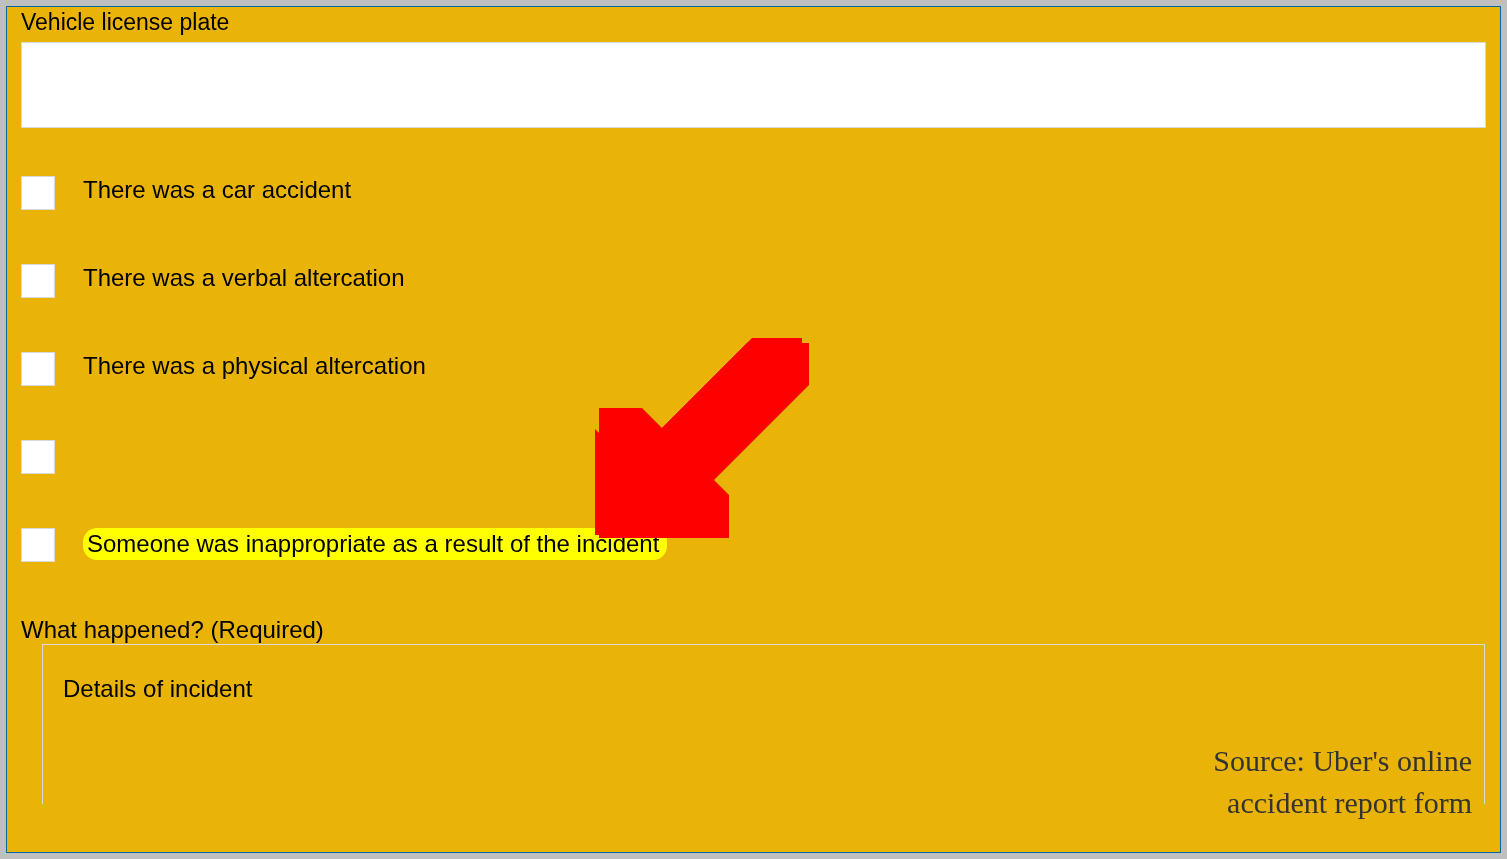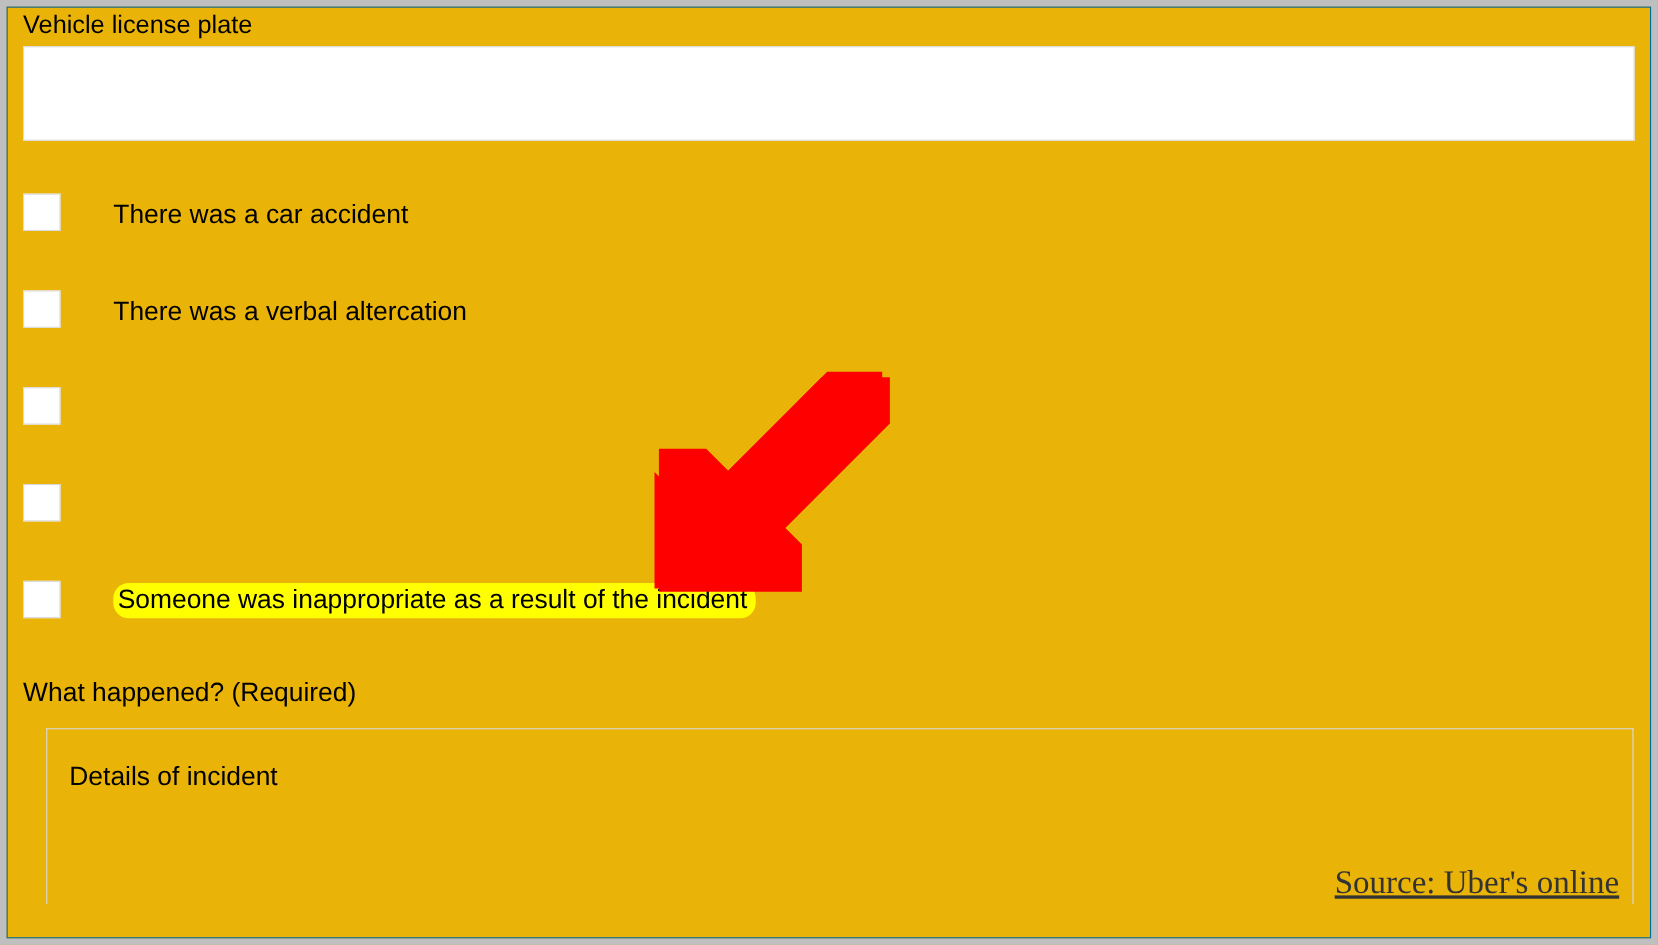--- a/index.html
+++ b/index.html
@@ -27,23 +27,22 @@
     width: 100%;
     height: 86px;
     border: 1px solid #d9d9d9;
     background: #fff;
   }
   .checkbox-group {
     margin-top: 48px;
   }
   .checkbox-row {
     display: flex;
-    align-items: flex-end;
+    align-items: flex-start;
     margin-bottom: 54px;
-    gap: 20px;
   }
   .checkbox {
     width: 34px;
     height: 34px;
     border: 1px solid #d9d9d9;
     background: #fff;
     flex: 0 0 auto;
     margin-right: 28px;
   }
   .checkbox-label {
@@ -53,21 +52,20 @@
   .highlight {
     background: #ffff00;
     border-radius: 14px;
     padding: 2px 8px 2px 4px;
     display: inline-block;
   }
   .section-label {
     font-size: 24px;
     color: #000;
     margin-top: 10px;
-    margin-bottom: 18px;
   }
   .details-box {
     width: calc(100% - 22px);
     margin-left: 21px;
     border: 1px solid #d9d9d9;
     border-bottom: none;
     height: 160px;
     padding: 30px 0 0 20px;
     font-size: 24px;
     color: #000;
@@ -80,21 +78,20 @@
   }
   .source-attr {
     position: absolute;
     right: 28px;
     bottom: 28px;
     text-align: right;
     font-size: 30px;
     color: #333;
     font-family: Georgia, 'Times New Roman', serif;
     line-height: 1.4;
-    text-decoration: underline;
   }
 </style>
 </head>
 <body>
 
 <div class="page">
 
   <div class="field-label">Vehicle license plate</div>
   <div class="text-input"></div>
 
@@ -102,20 +99,21 @@
     <div class="checkbox-row">
       <div class="checkbox"></div>
       <span class="checkbox-label">There was a car accident</span>
     </div>
     <div class="checkbox-row">
       <div class="checkbox"></div>
       <span class="checkbox-label">There was a verbal altercation</span>
     </div>
     <div class="checkbox-row">
       <div class="checkbox"></div>
+      <span class="checkbox-label">There was a physical altercation</span>
     </div>
     <div class="checkbox-row">
       <div class="checkbox"></div>
     </div>
     <div class="checkbox-row">
       <div class="checkbox"></div>
       <span class="checkbox-label highlight">Someone was inappropriate as a result of the incident</span>
     </div>
   </div>
 
@@ -192,15 +190,16 @@
     <g>
 
       <polygon fill="#ff0000" points="18,96 18,202 124,202"></polygon>
 
       <polygon fill="#ff0000" points="60,120 170,10 232,10 232,52 122,162"></polygon>
     </g>
   </svg>
 
   <div class="source-attr">
     <div>Source: Uber's online</div>
+    <div>accident report form</div>
   </div>
 
 </div>
 
 </body></html>

